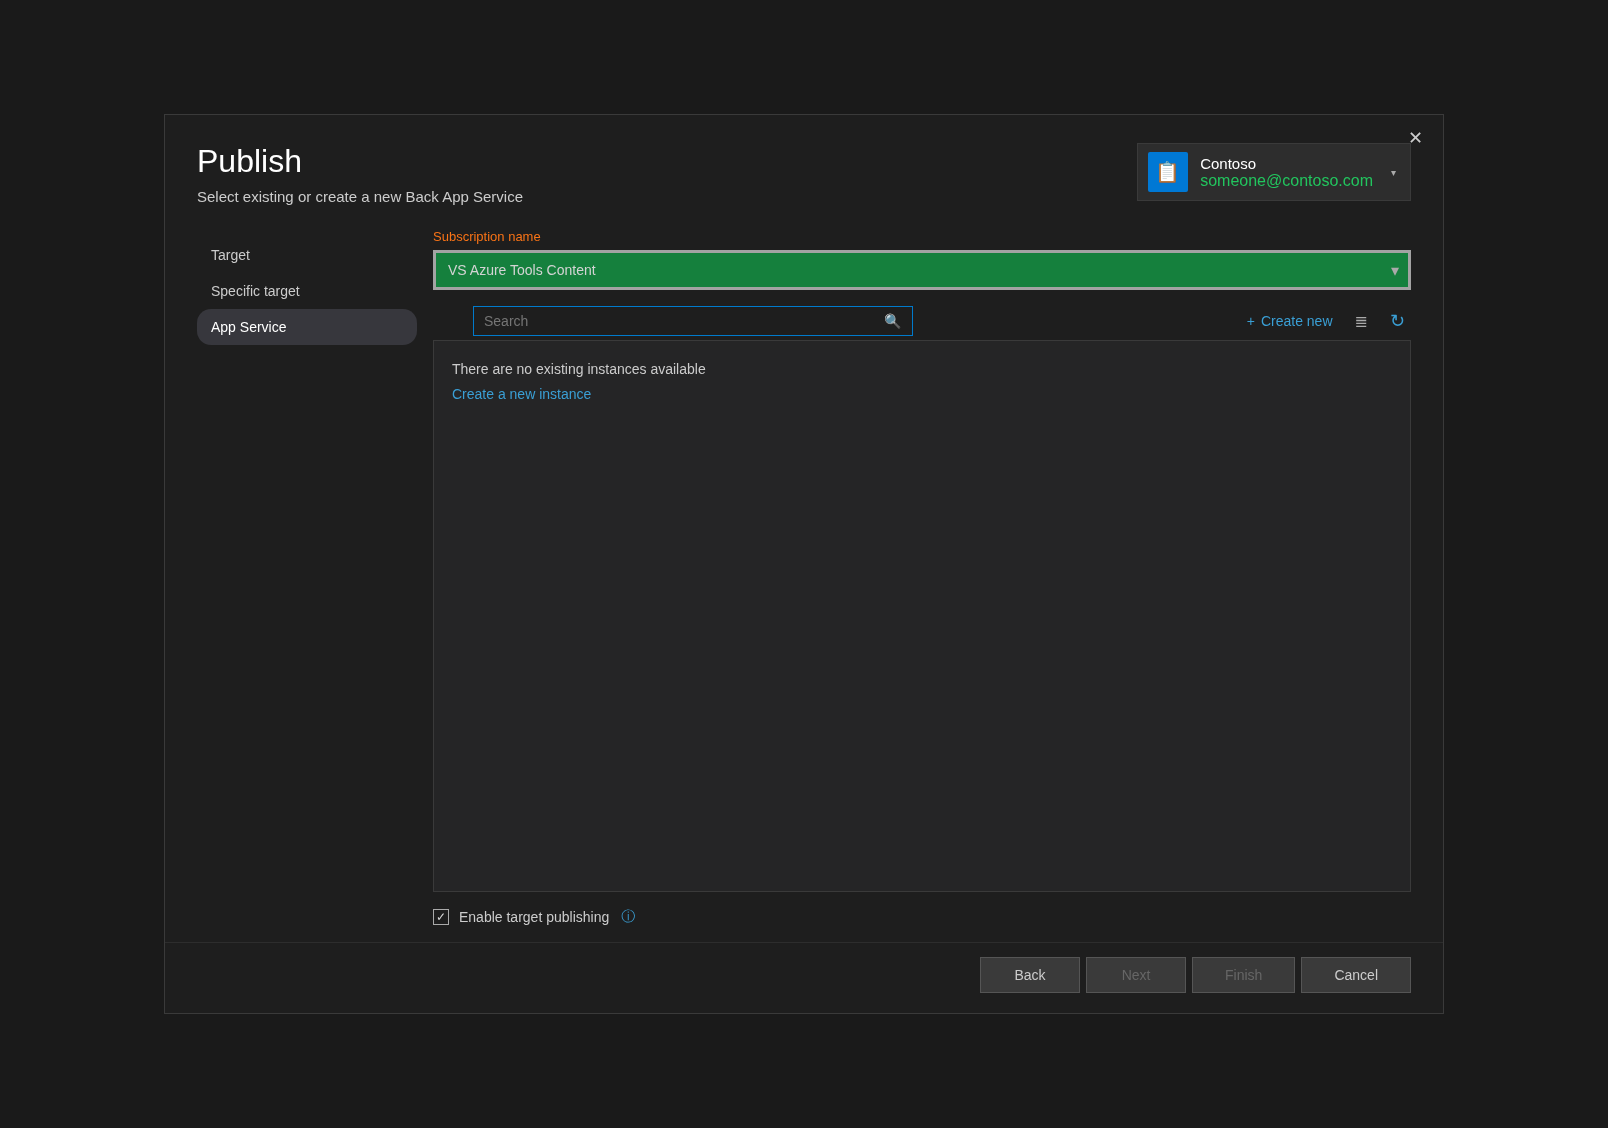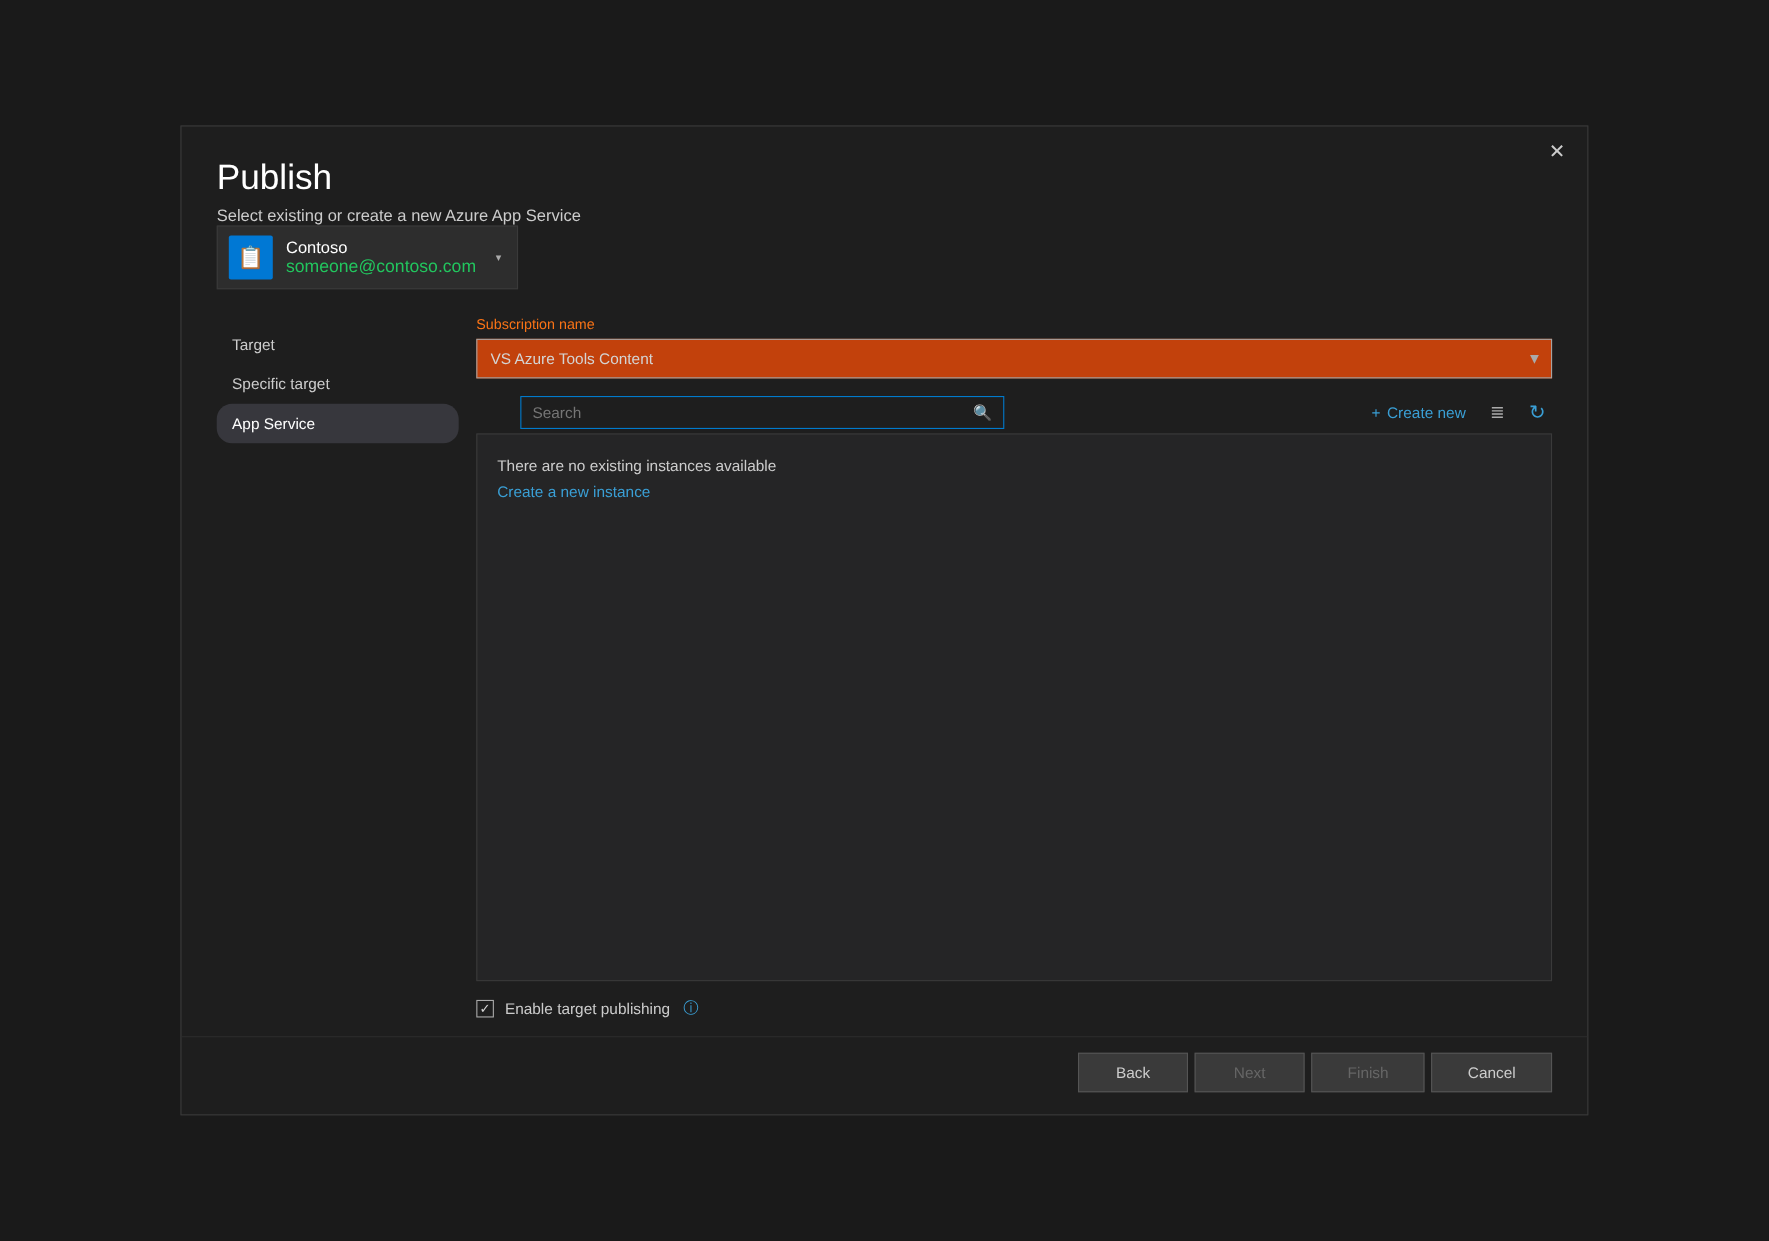--- a/index.html
+++ b/index.html
@@ -19,21 +19,20 @@
       position: relative;
       display: flex;
       flex-direction: column;
       color: #d4d4d4;
     }
     .title-bar {
       display: flex;
       justify-content: space-between;
       align-items: flex-start;
       padding: 28px 32px 0 32px;
-      flex-direction: column;
     }
     .title-section {}
     .title-section h1 {
       font-size: 32px;
       font-weight: 300;
       color: #ffffff;
       margin-bottom: 8px;
     }
     .title-section .subtitle {
       font-size: 15px;
@@ -122,22 +121,22 @@
       font-size: 13px;
       color: #f97316;
       margin-bottom: 6px;
     }
     .subscription-row {
       position: relative;
       margin-bottom: 16px;
     }
     .subscription-row select {
       width: 100%;
-      background: #c2410c;
-      border: 1px solid #a3a3a3;
+      background: #15803d;
+      border: 3px solid #a3a3a3;
       color: #d4d4d4;
       padding: 9px 36px 9px 12px;
       font-size: 14px;
       appearance: none;
       -webkit-appearance: none;
       cursor: pointer;
       font-family: inherit;
     }
     .subscription-row::after {
       content: '▾';
@@ -284,21 +283,21 @@
 </head>
 <body>
 
 <div class="dialog">
 
   <button class="close-btn">✕</button>
 
   <div class="title-bar">
     <div class="title-section">
       <h1>Publish</h1>
-      <div class="subtitle">Select existing or create a new Azure App Service</div>
+      <div class="subtitle">Select existing or create a new Back App Service</div>
     </div>
     <div class="account-badge">
       <div class="account-avatar">
         <span>📋</span>
       </div>
       <div class="account-info">
         <div class="account-name">Contoso</div>
         <div class="account-email">someone@contoso.com</div>
       </div>
       <span class="account-chevron">▾</span>

